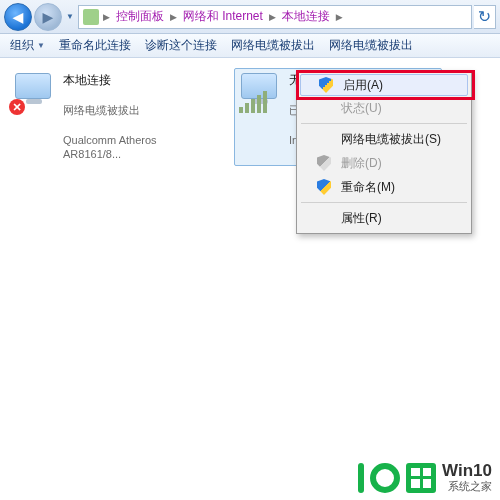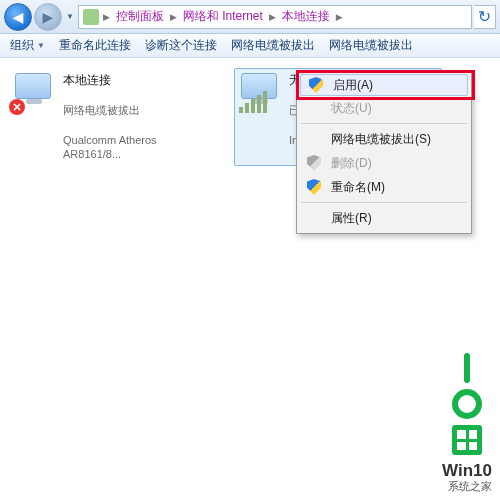--- a/index.html
+++ b/index.html
@@ -76,21 +76,21 @@
     .conn .l1 { color:#111; }
     .conn .l2, .conn .l3 { color:#6b6b6b; font-size:11px; }
 
     
     .ctx {
       position:absolute; left:296px; top:12px; width:176px;
       background:#f2f2f2; border:1px solid #9a9a9a; box-shadow:2px 3px 6px rgba(0,0,0,.25);
       padding:3px 2px; font-size:12px;
     }
     .ctx .row{
-      height:24px; display:flex; align-items:center; gap:8px; padding:0 8px 0 6px;
+      height:24px; display:flex; align-items:center; gap:8px; padding:0 8px 0 16px;
       color:#222;
     }
     .ctx .row.disabled{ color:#9b9b9b; }
     .ctx .row.hl{ background:#e8eefc; border:1px solid #aac3ef; border-radius:2px; margin:0 1px; height:22px; }
     .ctx hr{ border:none; border-top:1px solid #d0d0d0; margin:3px 2px; }
     .ctx .ic{ width:18px; display:flex; justify-content:center; }
     .shield{
       width:14px; height:16px; position:relative;
       background:
         linear-gradient(135deg,#2a7de1 0 50%, transparent 50%),
@@ -100,21 +100,21 @@
 
     
     .red-box{
       position:absolute; left:296px; top:12px; width:179px; height:30px;
       border:3px solid #e4002b; pointer-events:none;
     }
 
     
     .watermark{
       position:absolute; right:8px; bottom:6px; display:flex; align-items:center; gap:6px;
-      font-size:17px; color:#333; font-weight:600;flex-direction:column;
+      font-size:17px; color:#333; font-weight:600;
     }
     .wm-logo{
       width:30px; height:30px; background:#17b24a; border-radius:3px;
       display:grid; grid-template-columns:1fr 1fr; grid-template-rows:1fr 1fr;
       gap:3px; padding:5px;
     }
     .wm-logo span{ background:#fff; }
     .wm-sub{ font-size:11px; color:#555; font-weight:400; display:block; margin-top:-2px;text-align:right; }
     .wm-bar{ width:6px; height:30px; background:#17b24a; border-radius:3px; }
     .wm-circle{ width:30px; height:30px; border:6px solid #17b24a; border-radius:50%; }

